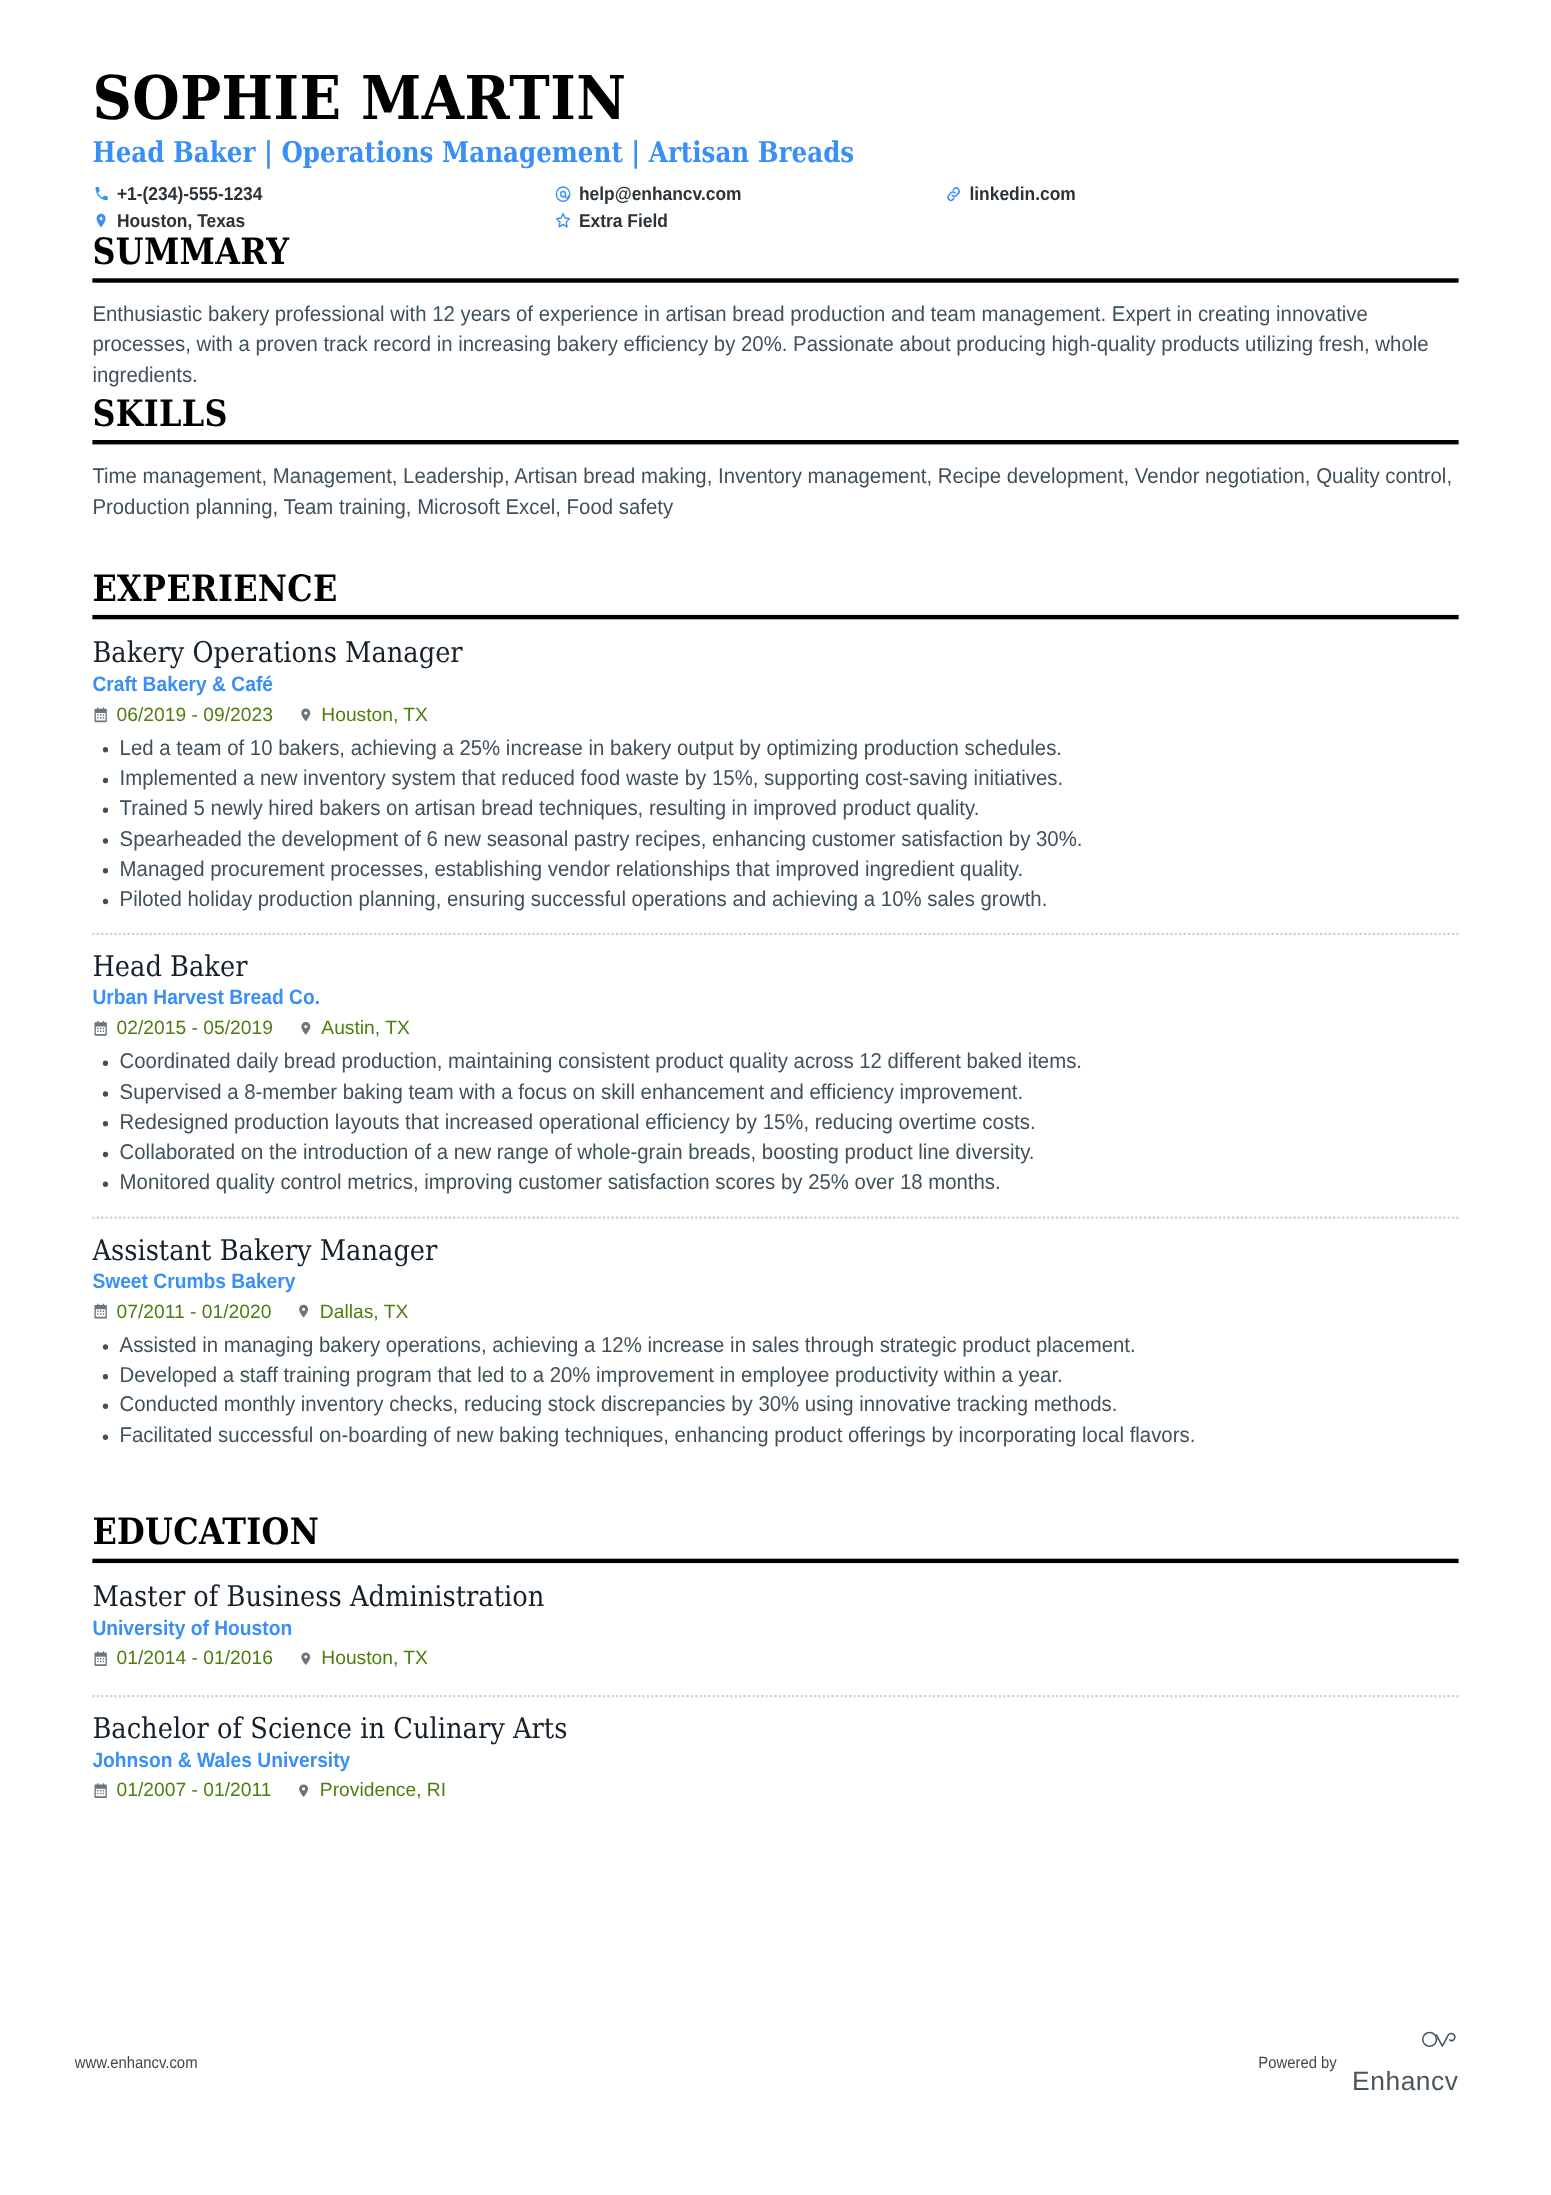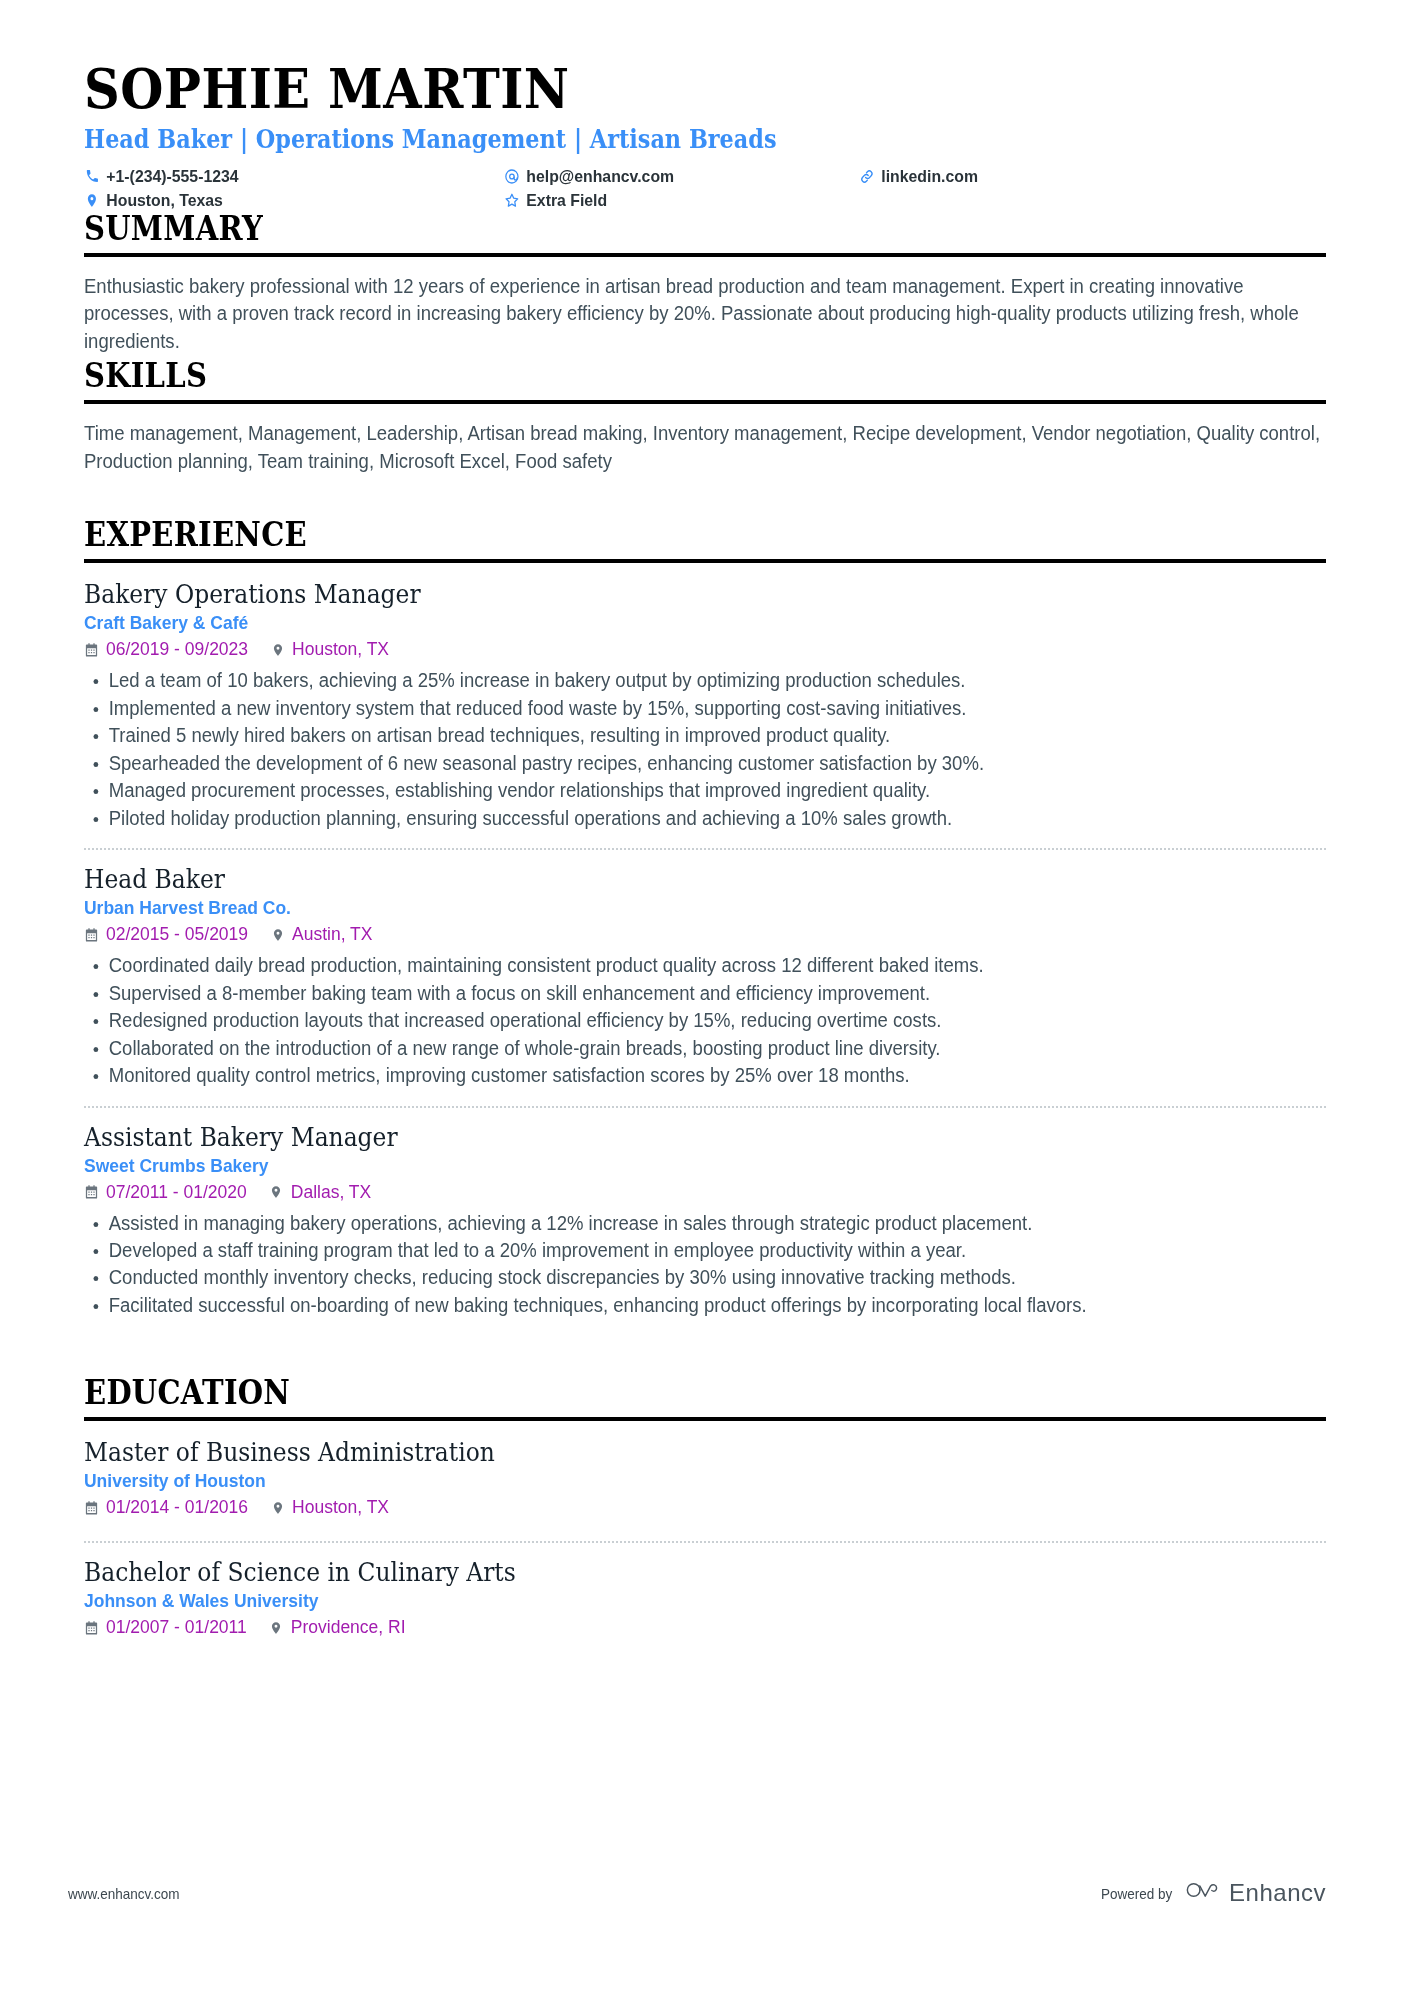--- a/index.html
+++ b/index.html
@@ -125,21 +125,21 @@
     color: #3a8ff7;
     margin: 0 0 5px 0;
     transform: scaleX(0.92);
     transform-origin: left center;
   }
   .entry-meta {
     display: flex;
     align-items: center;
     gap: 22px;
     font-size: 17.5px;
-    color: #a21caf;
+    color: #4d7c0f;
     margin-bottom: 7px;
   }
   .meta-item {
     display: flex;
     align-items: center;
     gap: 7px;
     white-space: nowrap;
   }
   .meta-item .m-icon {
     display: inline-flex;
@@ -200,23 +200,24 @@
     gap: 14px;
   }
   .powered-by {
     font-size: 15px;
     color: #3c474f;
     transform: scaleX(0.9);
     transform-origin: right center;
   }
   .brand-lockup {
     display: flex;
-    align-items: flex-start;
+    align-items: flex-end;
     gap: 9px;
     color: #4a555e;
+    flex-direction: column;
   }
   .brand-name {
     font-size: 24px;
     color: #4a555e;
     letter-spacing: 0.5px;
   }
 </style>
 </head>
 <body>
 

